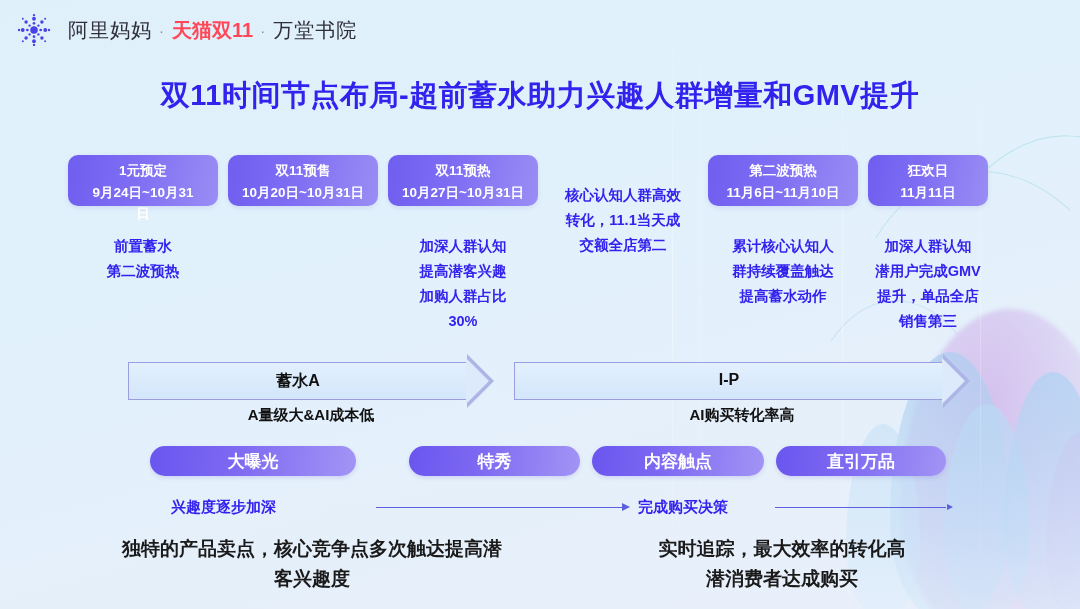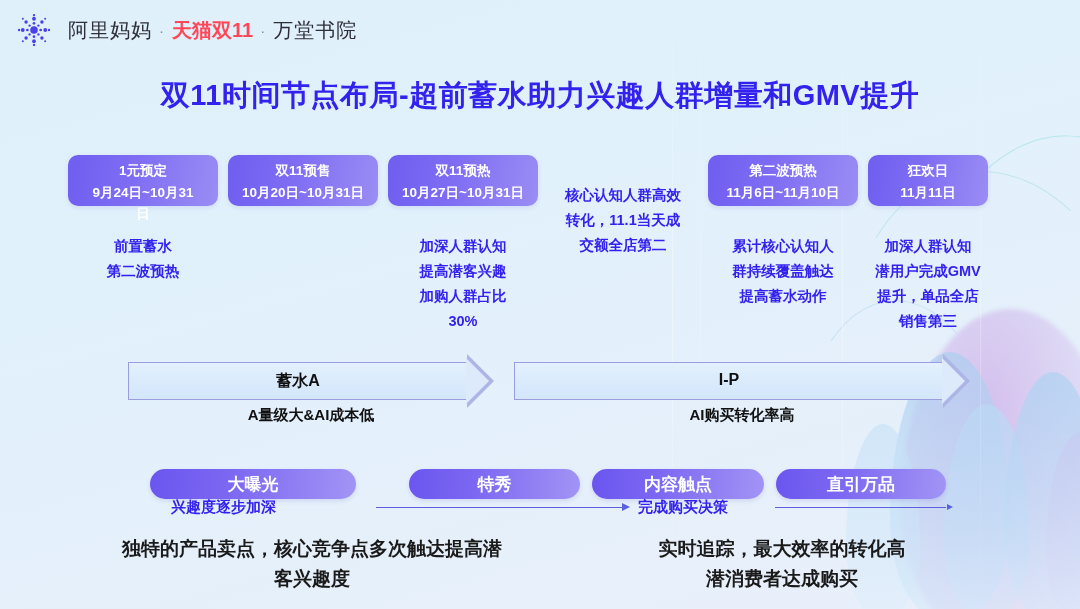--- a/index.html
+++ b/index.html
@@ -84,21 +84,21 @@
   }
   .arrow-label{
     position:absolute;left:0;right:0;top:9px;text-align:center;
     font-size:16px;font-weight:800;color:#111;z-index:3;
   }
   .arrow-sub{
     position:absolute;text-align:center;top:44px;
     font-size:15px;font-weight:800;color:#111;
   }
   
-  .pills{position:absolute;left:0;top:469px;width:100%;height:32px;}
+  .pills{position:absolute;left:0;top:446px;width:100%;height:32px;}
   .pill{
     position:absolute;height:30px;border-radius:15px;
     color:#fff;font-size:17px;font-weight:800;
     display:flex;align-items:center;justify-content:center;
     background:linear-gradient(95deg,#6a56ef 0%,#7d68f2 40%,#a294f5 100%);
     box-shadow:0 2px 4px rgba(90,70,200,.15);
   }
   
   .caps{position:absolute;left:0;top:495px;width:100%;height:26px;}
   .cap{

